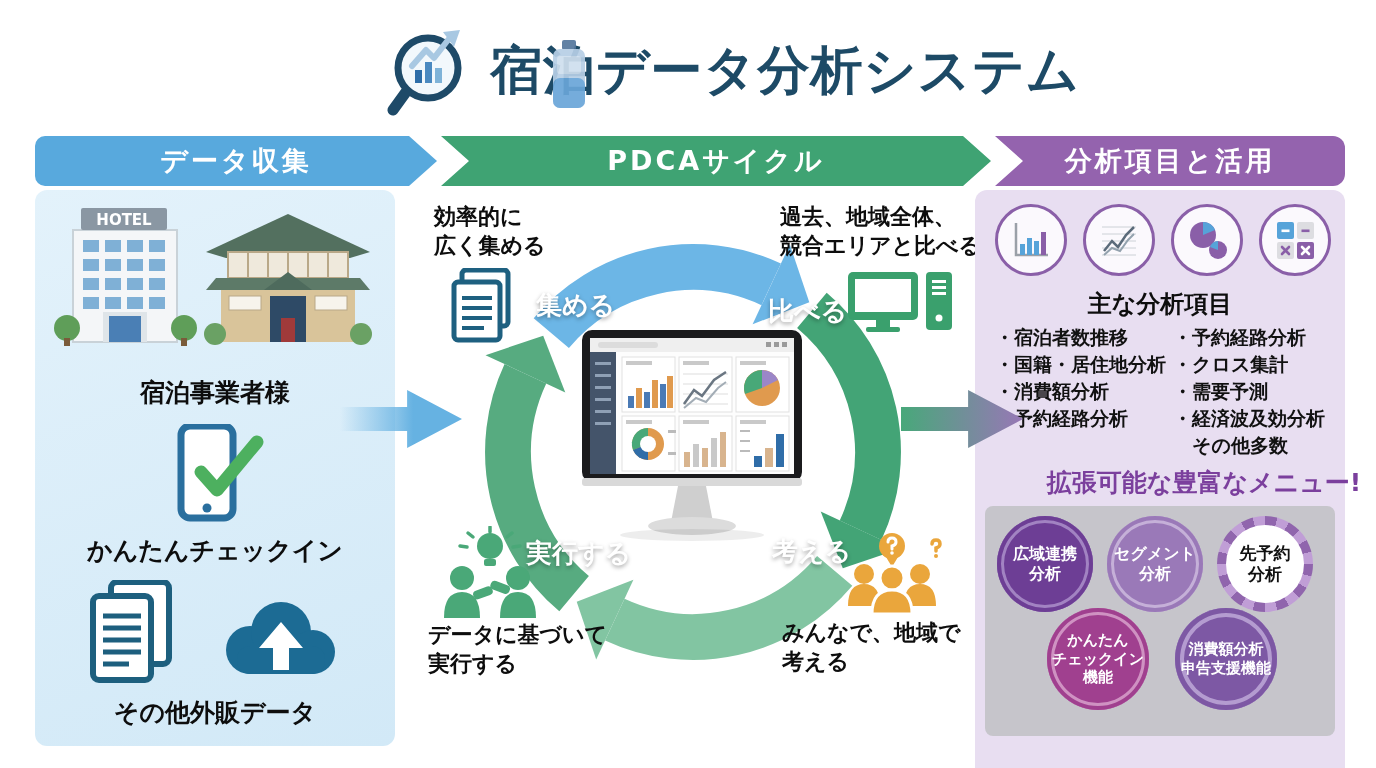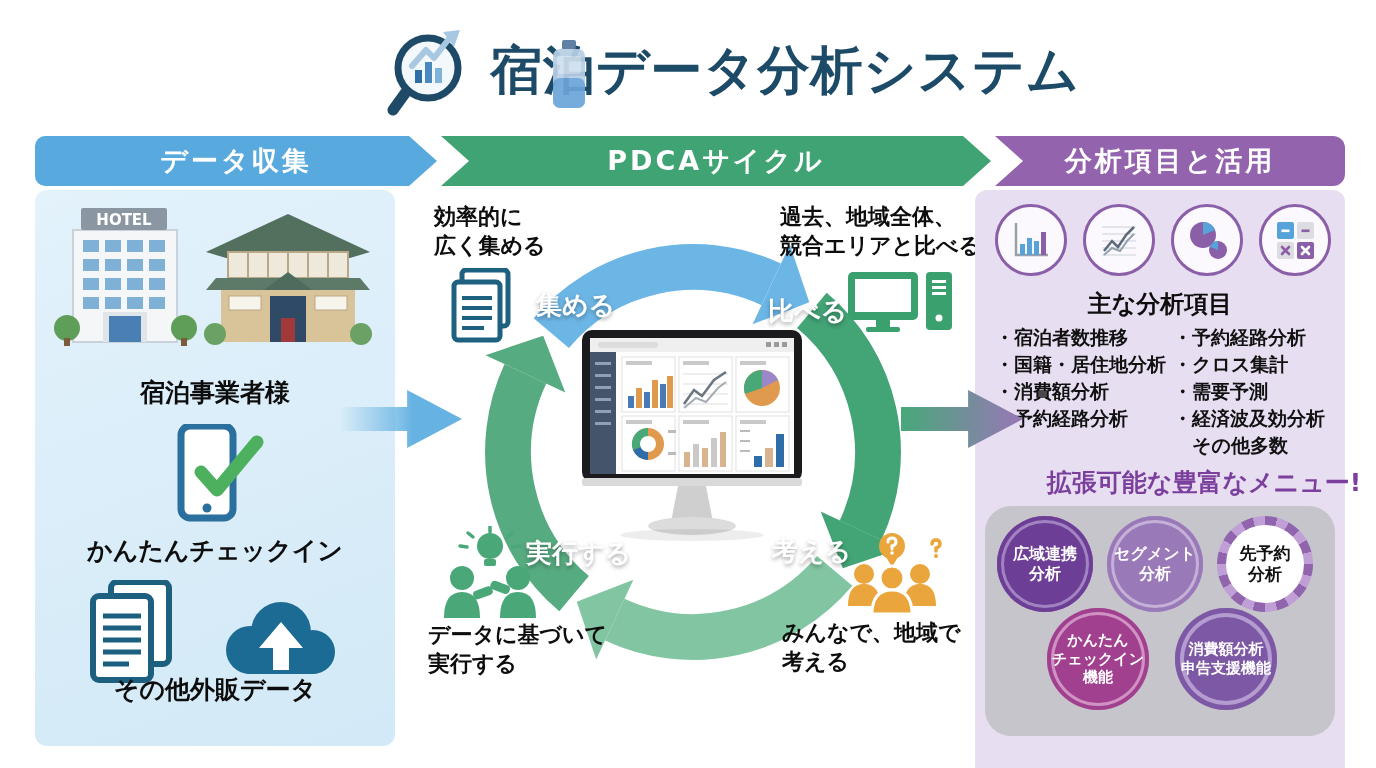--- a/index.html
+++ b/index.html
@@ -21,21 +21,21 @@
      clip-path:polygon(0 0,calc(100% - 28px) 0,100% 50%,calc(100% - 28px) 100%,0 100%,28px 50%);}
   .banner-analysis{left:995px;width:350px;background:#9463ae;border-radius:0 12px 12px 0;
      clip-path:polygon(0 0,100% 0,100% 100%,0 100%,28px 50%);}
 
   
   .panel-collect{position:absolute;left:35px;top:190px;width:360px;height:556px;
      background:linear-gradient(160deg,#e3f2fb 0%,#d2e9f7 100%);border-radius:12px;}
   .lbl{position:absolute;left:0;width:100%;text-align:center;font-weight:bold;color:#0d0d0d;}
   .lbl-business{top:186px;font-size:25px;}
   .lbl-checkin{top:344px;font-size:25px;}
-  .lbl-other{top:483px;font-size:25px;}
+  .lbl-other{top:506px;font-size:25px;}
   .buildings-svg{position:absolute;left:8px;top:10px;width:344px;height:172px;}
   .phone-svg{position:absolute;left:130px;top:234px;width:100px;height:102px;}
   .docs-cloud-svg{position:absolute;left:50px;top:390px;width:260px;height:110px;}
 
   
   .pdca-area{position:absolute;left:420px;top:190px;width:556px;height:566px;}
   .cap{position:absolute;font-weight:bold;font-size:22px;line-height:1.32;white-space:pre-line;color:#0d0d0d;}
   .cap-collect{left:14px;top:12px;}
   .cap-compare{left:360px;top:12px;width:215px;}
   .cap-do{left:8px;top:430px;}
@@ -66,21 +66,21 @@
   .circle-icons{position:absolute;left:20px;top:14px;display:flex;gap:16px;}
   .cicon{width:72px;height:72px;border-radius:50%;background:#fbf9fd;border:3px solid #8a5fa8;
      box-sizing:border-box;display:flex;align-items:center;justify-content:center;}
   .subtitle{position:absolute;left:0;top:98px;width:100%;text-align:center;font-size:24px;font-weight:bold;}
   .alist{position:absolute;left:20px;top:134px;display:grid;grid-template-columns:178px 152px;
      font-size:19px;font-weight:bold;line-height:27px;color:#111;}
   .aitem::before{content:"・";}
   .anote{padding-left:19px;}
   .menu-title{position:absolute;left:0;top:276px;width:100%;text-align:center;
      font-size:25px;font-weight:bold;color:#7b3f9d;padding-left:44px;}
-  .menu-box{position:absolute;left:10px;top:316px;width:350px;height:230px;background:#c6c5cb;border-radius:26px;}
+  .menu-box{position:absolute;left:10px;top:316px;width:350px;height:230px;background:#c6c5cb;border-radius:8px;}
   .badge{position:absolute;border-radius:50%;display:flex;align-items:center;justify-content:center;
      text-align:center;font-weight:bold;color:#fff;white-space:pre-line;line-height:1.25;}
   .badge-1{left:12px;top:10px;width:96px;height:96px;background:#6d3e95;
      box-shadow:inset 0 0 0 4px #6d3e95,inset 0 0 0 7px #a283c2;font-size:16px;}
   .badge-2{left:122px;top:10px;width:96px;height:96px;background:#9a79b8;
      box-shadow:inset 0 0 0 4px #9a79b8,inset 0 0 0 7px #c5b0d8;font-size:16px;}
   .badge-3{left:232px;top:10px;width:96px;height:96px;
      background:repeating-conic-gradient(#9065ad 0deg 15deg,#c09ed6 15deg 30deg);}
   .badge3-inner{width:78px;height:78px;border-radius:50%;background:#fff;color:#111;
      display:flex;align-items:center;justify-content:center;font-size:17px;font-weight:bold;

